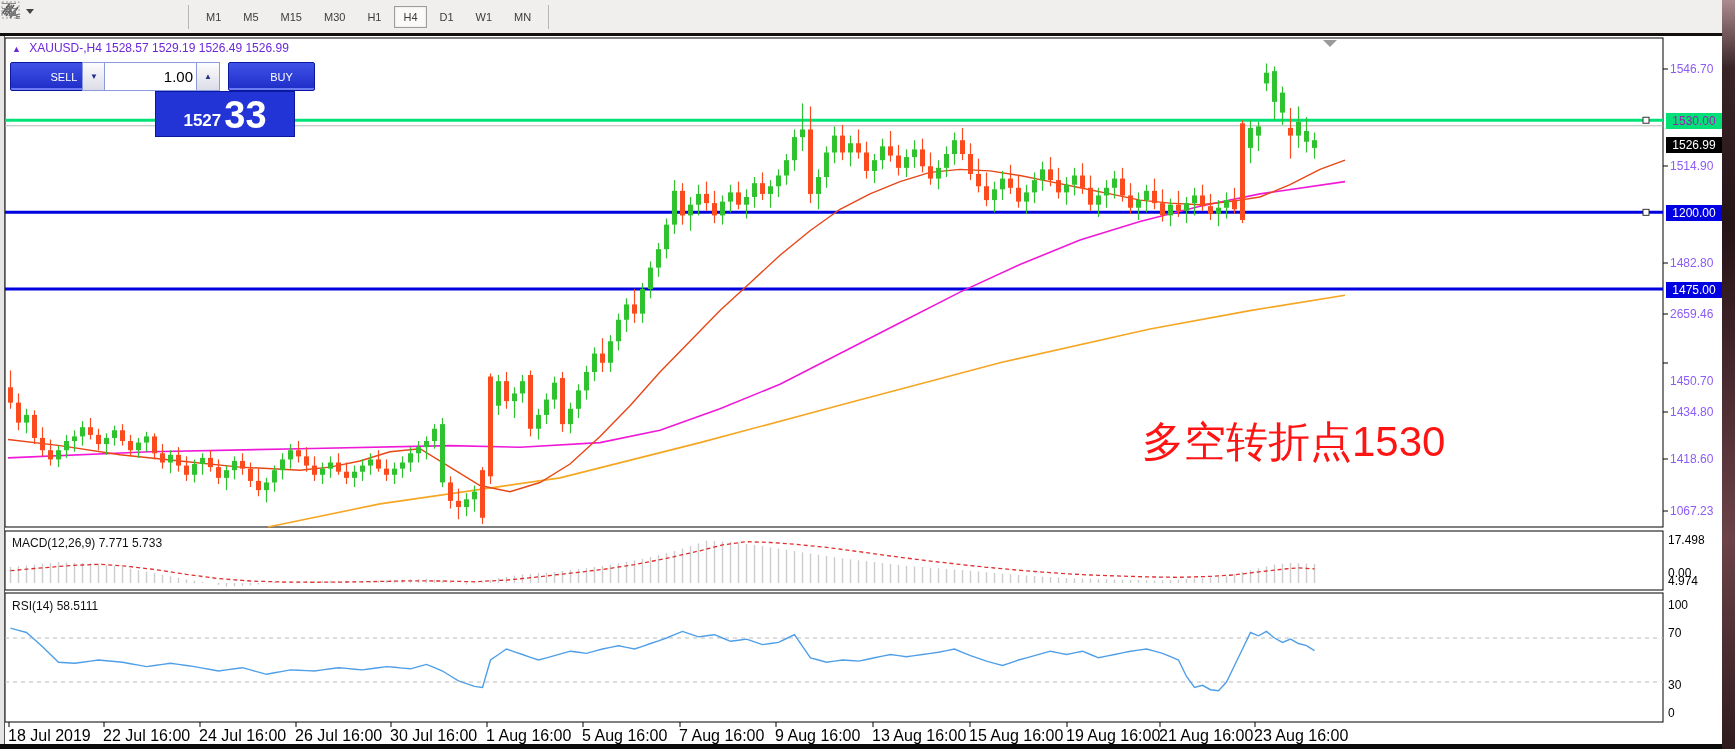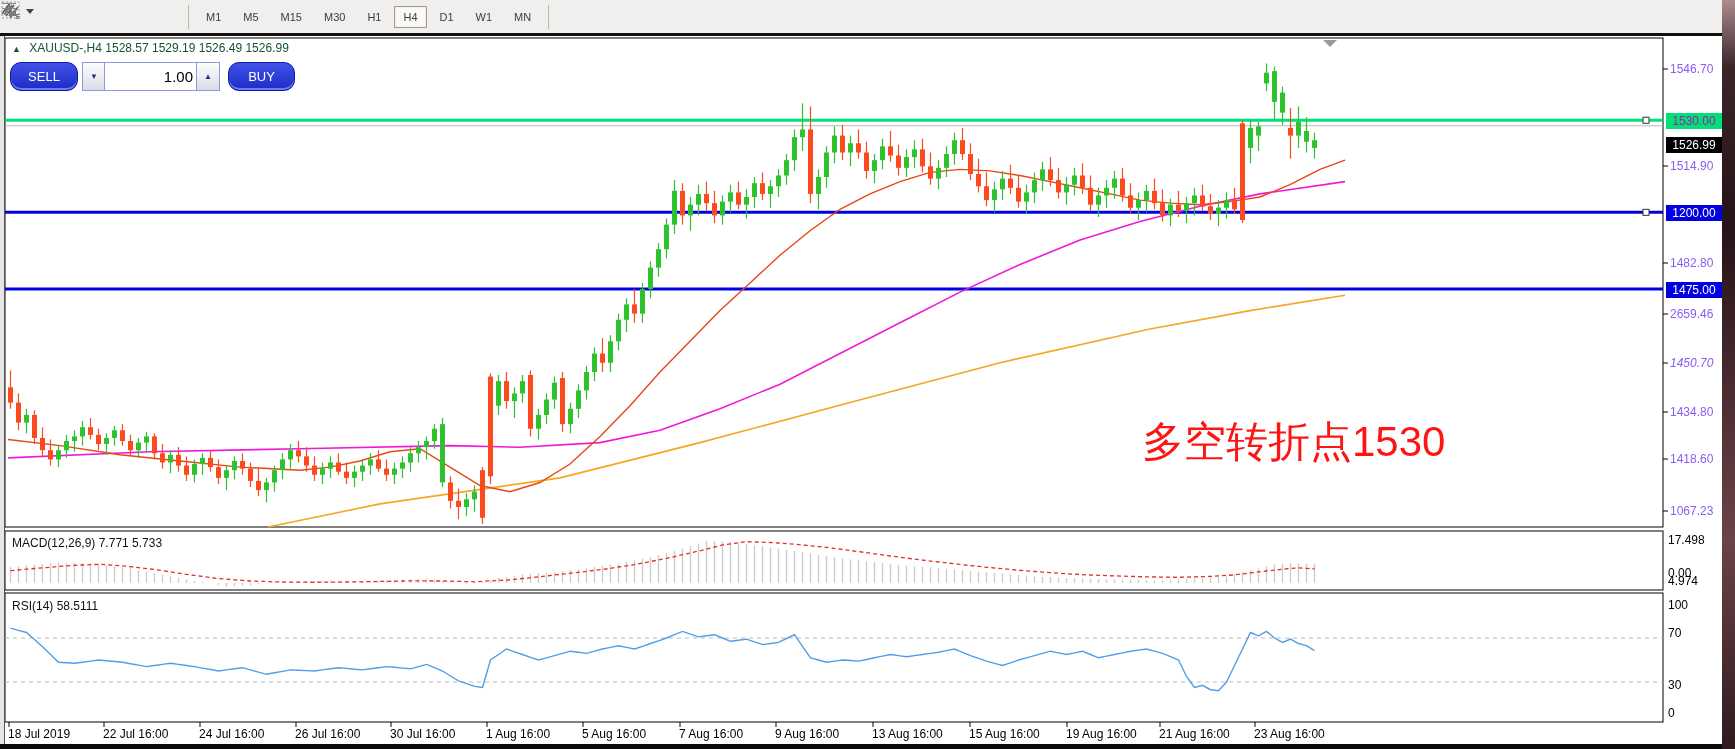--- a/index.html
+++ b/index.html
@@ -8,27 +8,27 @@
   
   #toolbar{position:absolute;left:0;top:0;width:1722px;height:33px;background:#f1efee;
            border-bottom:3px solid #11100f;display:flex;align-items:center;}
   .tb-icon{width:30px;height:24px;display:flex;align-items:center;justify-content:center;
            color:#5a5a5a;margin-left:4px;cursor:pointer;}
   .tb-sep{width:1px;height:24px;background:#b9b6b2;margin:0 6px;}
   .tf-btn{font-size:11px;color:#3c3c3c;padding:4px 8px;margin:0 2px;border:1px solid transparent;
           cursor:pointer;letter-spacing:0px;}
   .tf-btn.active{background:#fbfaf8;border:1px solid #9f9c98;box-shadow:inset 0 0 2px #d8d5d0;}
   
-  #chart-header{position:absolute;left:12px;top:41px;font-size:12px;color:#14532d;z-index:5;}
+  #chart-header{position:absolute;left:12px;top:41px;font-size:12px;color:#6d28d9;z-index:5;}
   #chart-header .tri{font-size:9px;margin-right:5px;}
   
   #trade-panel{position:absolute;left:8px;top:58px;width:287px;height:77px;z-index:6;}
   .tp-btn{position:absolute;height:27px;background:linear-gradient(#4052e8,#1d2cc6);
-          border:1px solid #0a17a0;box-shadow:inset 0 -2px 0 #6d7cf5;color:#fff;font-size:13px;
-          display:flex;align-items:center;justify-content:center;cursor:pointer;border-radius:11px;}
+          border:1px solid #0a17a0;box-shadow:inset 0 -2px 0 #6d7cf5;color:#fff;font-size:11px;
+          display:flex;align-items:center;justify-content:center;cursor:pointer;border-radius:2px;padding-left:20px;}
   #sell-btn{left:2px;top:4px;width:66px;}
   #buy-btn{left:220px;top:4px;width:65px;}
   .spin{position:absolute;top:4px;width:22px;height:27px;background:linear-gradient(#fdfdfd,#dcdce8);
         border:1px solid #8b9bdb;font-size:8px;color:#23308f;display:flex;align-items:center;
         justify-content:center;cursor:pointer;}
   #spin-down{left:74px;}
   #spin-up{left:188px;}
   #vol-field{position:absolute;left:96px;top:4px;width:86px;height:25px;border:1px solid #8b9bdb;
              font-size:15px;text-align:right;padding-right:4px;color:#000;
              font-family:"Liberation Sans",sans-serif;}
@@ -42,21 +42,21 @@
   #annotation{position:absolute;left:1142px;top:414px;font-size:42px;color:#ff1414;z-index:4;
               font-weight:500;white-space:nowrap;}
   
   .ind-label{position:absolute;left:12px;font-size:12px;color:#111;z-index:5;}
   #macd-label{top:536px;}
   #rsi-label{top:599px;}
   
   .y-label{position:absolute;left:1670px;font-size:12px;color:#8b5cf6;white-space:nowrap;}
   .y-boxed{position:absolute;left:1666px;width:56px;font-size:12px;text-align:center;
            padding:1px 0;white-space:nowrap;z-index:3;}
-  .x-label{position:absolute;font-size:12px;color:#000;white-space:nowrap;top:727px;}
+  .x-label{position:absolute;font-size:16px;color:#000;white-space:nowrap;top:727px;}
   .scale-label{position:absolute;left:1668px;font-size:12px;color:#000;white-space:nowrap;}
   
   #right-strip{position:absolute;left:1722px;top:0;width:13px;height:749px;
     background:linear-gradient(180deg,#ab8b8e 0%,#3a2629 9%,#241317 30%,#4a2c31 52%,#6b4348 72%,#2e1b1e 100%);}
   #bottom-strip{position:absolute;left:0;top:744px;width:1722px;height:5px;background:#0b0b0b;}
   #left-edge{position:absolute;left:0;top:36px;width:4px;height:708px;background:#e8e6e4;
              border-right:1px solid #555;}
   svg{position:absolute;left:0;top:0;pointer-events:none;}
 </style>
 </head>
@@ -655,33 +655,37 @@
   <span> </span>
   <span>1528.57 1529.19 1526.49 1526.99</span>
 </div>
 
 <div id="trade-panel">
   <div class="tp-btn" id="sell-btn">SELL</div>
   <div class="spin" id="spin-down">▼</div>
   <input id="vol-field" value="1.00" style="">
   <div class="spin" id="spin-up">▲</div>
   <div class="tp-btn" id="buy-btn">BUY</div>
+  <div class="px-box" id="ask-box">
+    <span class="px-small">1527</span>
+    <span class="px-big">33</span>
+  </div>
 </div>
 
 <div id="annotation">多空转折点1530</div>
 
 <div class="ind-label" id="macd-label">MACD(12,26,9) 7.771 5.733</div>
 <div class="ind-label" id="rsi-label">RSI(14) 58.5111</div>
 
 <div id="y-axis">
     <div class="y-label" style="top: 62px;">1546.70</div>
     <div class="y-label" style="top: 159px;">1514.90</div>
     <div class="y-label" style="top: 256px;">1482.80</div>
     <div class="y-label" style="top: 307px;">2659.46</div>
-    <div class="y-label" style="top: 356px; font-style: italic;">1450.70</div>
+    <div class="y-label" style="top: 374px;">1450.70</div>
     <div class="y-label" style="top: 405px;">1434.80</div>
     <div class="y-label" style="top: 452px;">1418.60</div>
     <div class="y-label" style="top: 504px;">1067.23</div>
     <div class="y-boxed" style="top: 137.499px; background: rgb(0, 0, 0); color: rgb(255, 255, 255);">1526.99</div>
     <div class="y-boxed" style="top: 113.26px; background: rgb(0, 226, 120); color: #a21caf;">1530.00</div>
     <div class="y-boxed" style="top: 205.343px; background: rgb(0, 0, 224); color: rgb(255, 255, 255);">1200.00</div>
     <div class="y-boxed" style="top: 282.079px; background: rgb(0, 0, 224); color: rgb(255, 255, 255);">1475.00</div>
   </div>
 <div id="x-axis">
     <div class="x-label" style="left: 8px;">18 Jul 2019</div>

